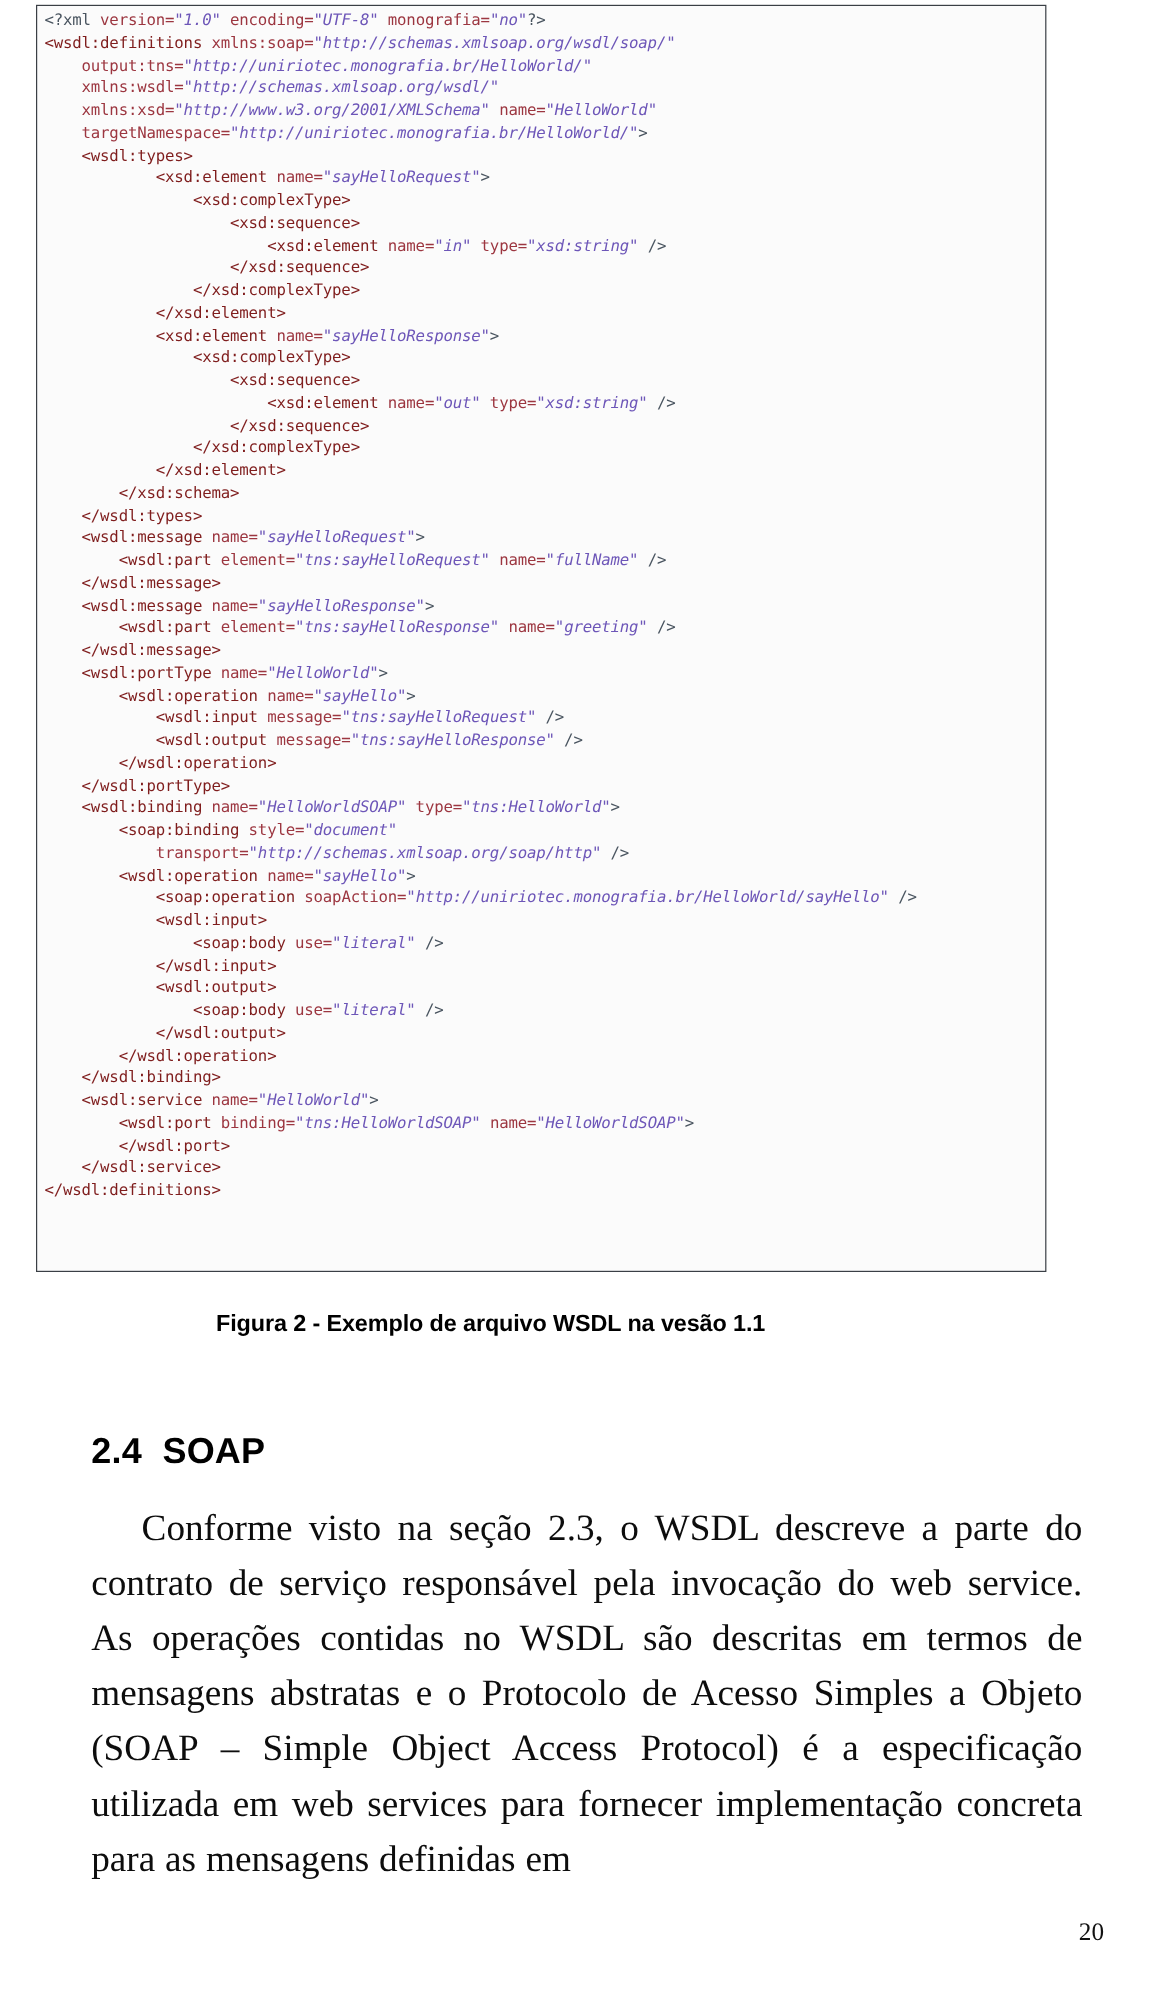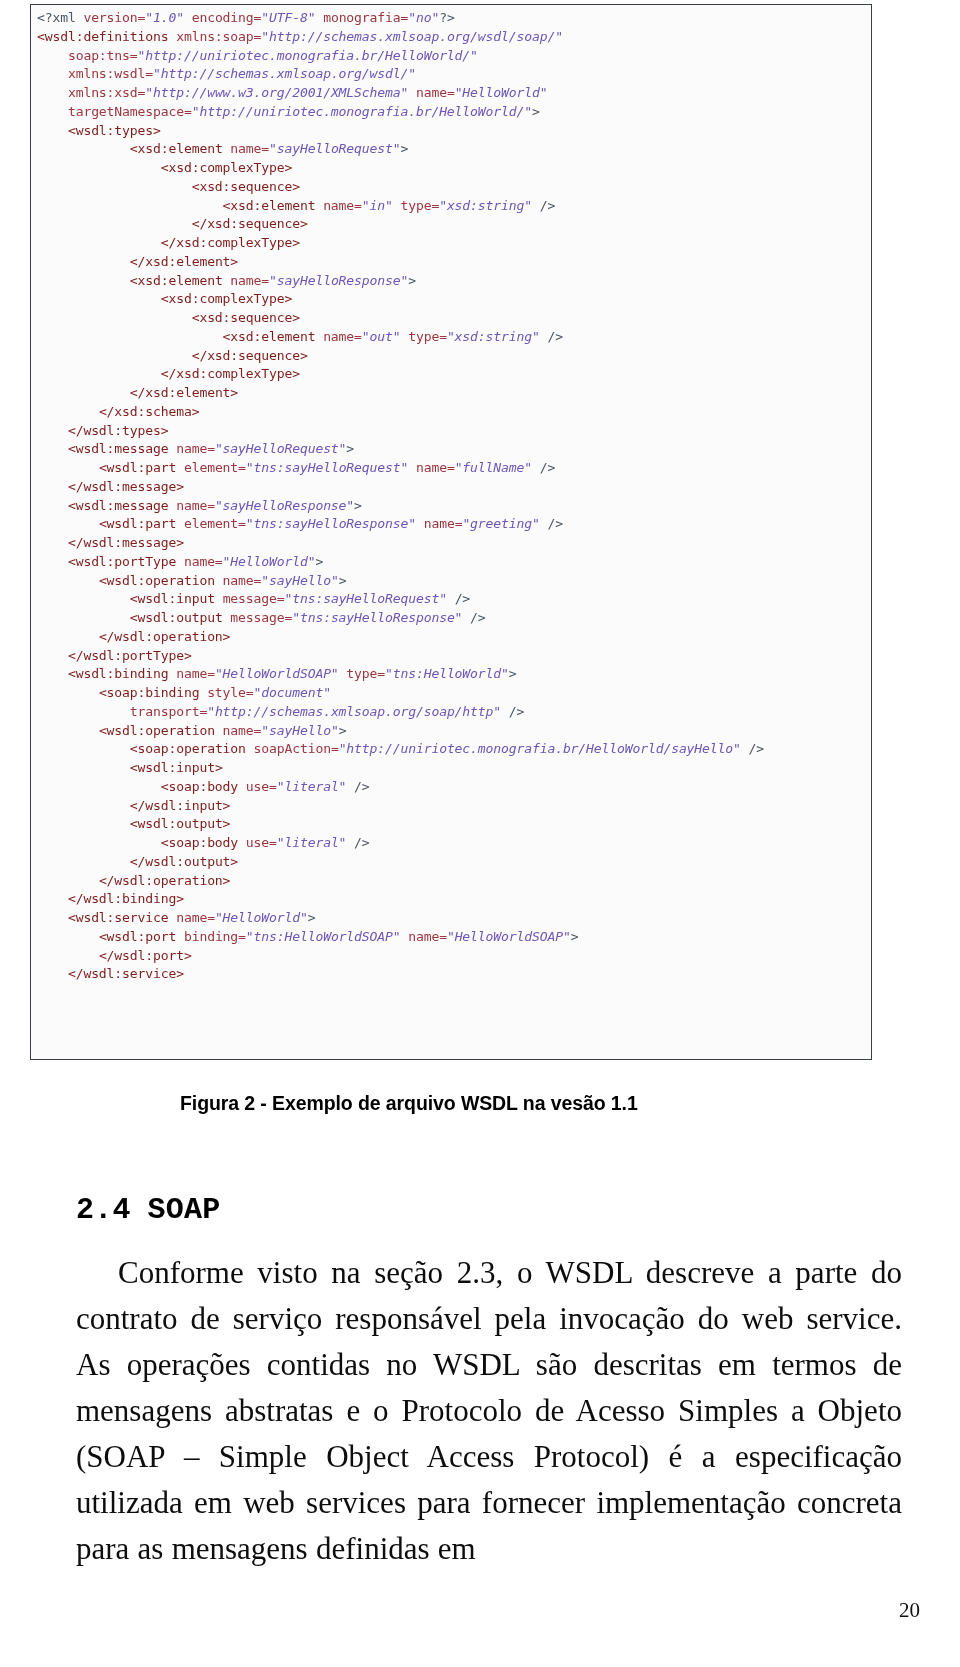--- a/index.html
+++ b/index.html
@@ -62,21 +62,21 @@
     font-size: 19.5px;
     color: #000000;
     letter-spacing: -0.1px;
   }
 
   
   .section-heading {
     position: absolute;
     left: 76px;
     top: 1168px;
-    font-family: Liberation Mono, monospace;
+    font-family: Liberation Sans, sans-serif;
     font-weight: bold;
     font-size: 30px;
     color: #000000;
     letter-spacing: 0.2px;
     text-align: center;
   }
   .section-heading .num { margin-right: 17px; }
 
   
   .body-text {
@@ -105,21 +105,21 @@
     color: #111111;
   }
 </style>
 </head>
 <body>
 
 <div class="code-figure">
   <div class="code-inner" id="code-inner">
       <div class="code-line"><span class="pun">&lt;?xml </span><span class="att">version=</span><span class="val">"1.0"</span><span class="att"> encoding=</span><span class="val">"UTF-8"</span><span class="att"> monografia=</span><span class="val">"no"</span><span class="pun">?&gt;</span></div>
       <div class="code-line"><span class="tag">&lt;wsdl:definitions </span><span class="att">xmlns:soap=</span><span class="val">"http://schemas.xmlsoap.org/wsdl/soap/"</span></div>
-      <div class="code-line"><span class="pun">    </span><span class="att">soap:tns=</span><span class="val">"http://uniriotec.monografia.br/HelloWorld/"</span></div>
+      <div class="code-line"><span class="pun">    </span><span class="att">output:tns=</span><span class="val">"http://uniriotec.monografia.br/HelloWorld/"</span></div>
       <div class="code-line"><span class="pun">    </span><span class="att">xmlns:wsdl=</span><span class="val">"http://schemas.xmlsoap.org/wsdl/"</span></div>
       <div class="code-line"><span class="pun">    </span><span class="att">xmlns:xsd=</span><span class="val">"http://www.w3.org/2001/XMLSchema"</span><span class="att"> name=</span><span class="val">"HelloWorld"</span></div>
       <div class="code-line"><span class="pun">    </span><span class="att">targetNamespace=</span><span class="val">"http://uniriotec.monografia.br/HelloWorld/"</span><span class="pun">&gt;</span></div>
       <div class="code-line"><span class="pun">    </span><span class="tag">&lt;wsdl:types&gt;</span></div>
       <div class="code-line"><span class="pun">            </span><span class="tag">&lt;xsd:element </span><span class="att">name=</span><span class="val">"sayHelloRequest"</span><span class="pun">&gt;</span></div>
       <div class="code-line"><span class="pun">                </span><span class="tag">&lt;xsd:complexType&gt;</span></div>
       <div class="code-line"><span class="pun">                    </span><span class="tag">&lt;xsd:sequence&gt;</span></div>
       <div class="code-line"><span class="pun">                        </span><span class="tag">&lt;xsd:element </span><span class="att">name=</span><span class="val">"in"</span><span class="att"> type=</span><span class="val">"xsd:string"</span><span class="pun"> /&gt;</span></div>
       <div class="code-line"><span class="pun">                    </span><span class="tag">&lt;/xsd:sequence&gt;</span></div>
       <div class="code-line"><span class="pun">                </span><span class="tag">&lt;/xsd:complexType&gt;</span></div>
@@ -155,20 +155,21 @@
       <div class="code-line"><span class="pun">            </span><span class="tag">&lt;/wsdl:input&gt;</span></div>
       <div class="code-line"><span class="pun">            </span><span class="tag">&lt;wsdl:output&gt;</span></div>
       <div class="code-line"><span class="pun">                </span><span class="tag">&lt;soap:body </span><span class="att">use=</span><span class="val">"literal"</span><span class="pun"> /&gt;</span></div>
       <div class="code-line"><span class="pun">            </span><span class="tag">&lt;/wsdl:output&gt;</span></div>
       <div class="code-line"><span class="pun">        </span><span class="tag">&lt;/wsdl:operation&gt;</span></div>
       <div class="code-line"><span class="pun">    </span><span class="tag">&lt;/wsdl:binding&gt;</span></div>
       <div class="code-line"><span class="pun">    </span><span class="tag">&lt;wsdl:service </span><span class="att">name=</span><span class="val">"HelloWorld"</span><span class="pun">&gt;</span></div>
       <div class="code-line"><span class="pun">        </span><span class="tag">&lt;wsdl:port </span><span class="att">binding=</span><span class="val">"tns:HelloWorldSOAP"</span><span class="att"> name=</span><span class="val">"HelloWorldSOAP"</span><span class="pun">&gt;</span></div>
       <div class="code-line"><span class="pun">        </span><span class="tag">&lt;/wsdl:port&gt;</span></div>
       <div class="code-line"><span class="pun">    </span><span class="tag">&lt;/wsdl:service&gt;</span></div>
+      <div class="code-line"><span class="tag">&lt;/wsdl:definitions&gt;</span></div>
     </div>
 </div>
 
 <div class="fig-caption">Figura 2 - Exemplo de arquivo WSDL na vesão 1.1</div>
 
 <h2 class="section-heading">
   <span class="num">2.4</span><span>SOAP</span>
 </h2>
 
 <div class="body-text">

